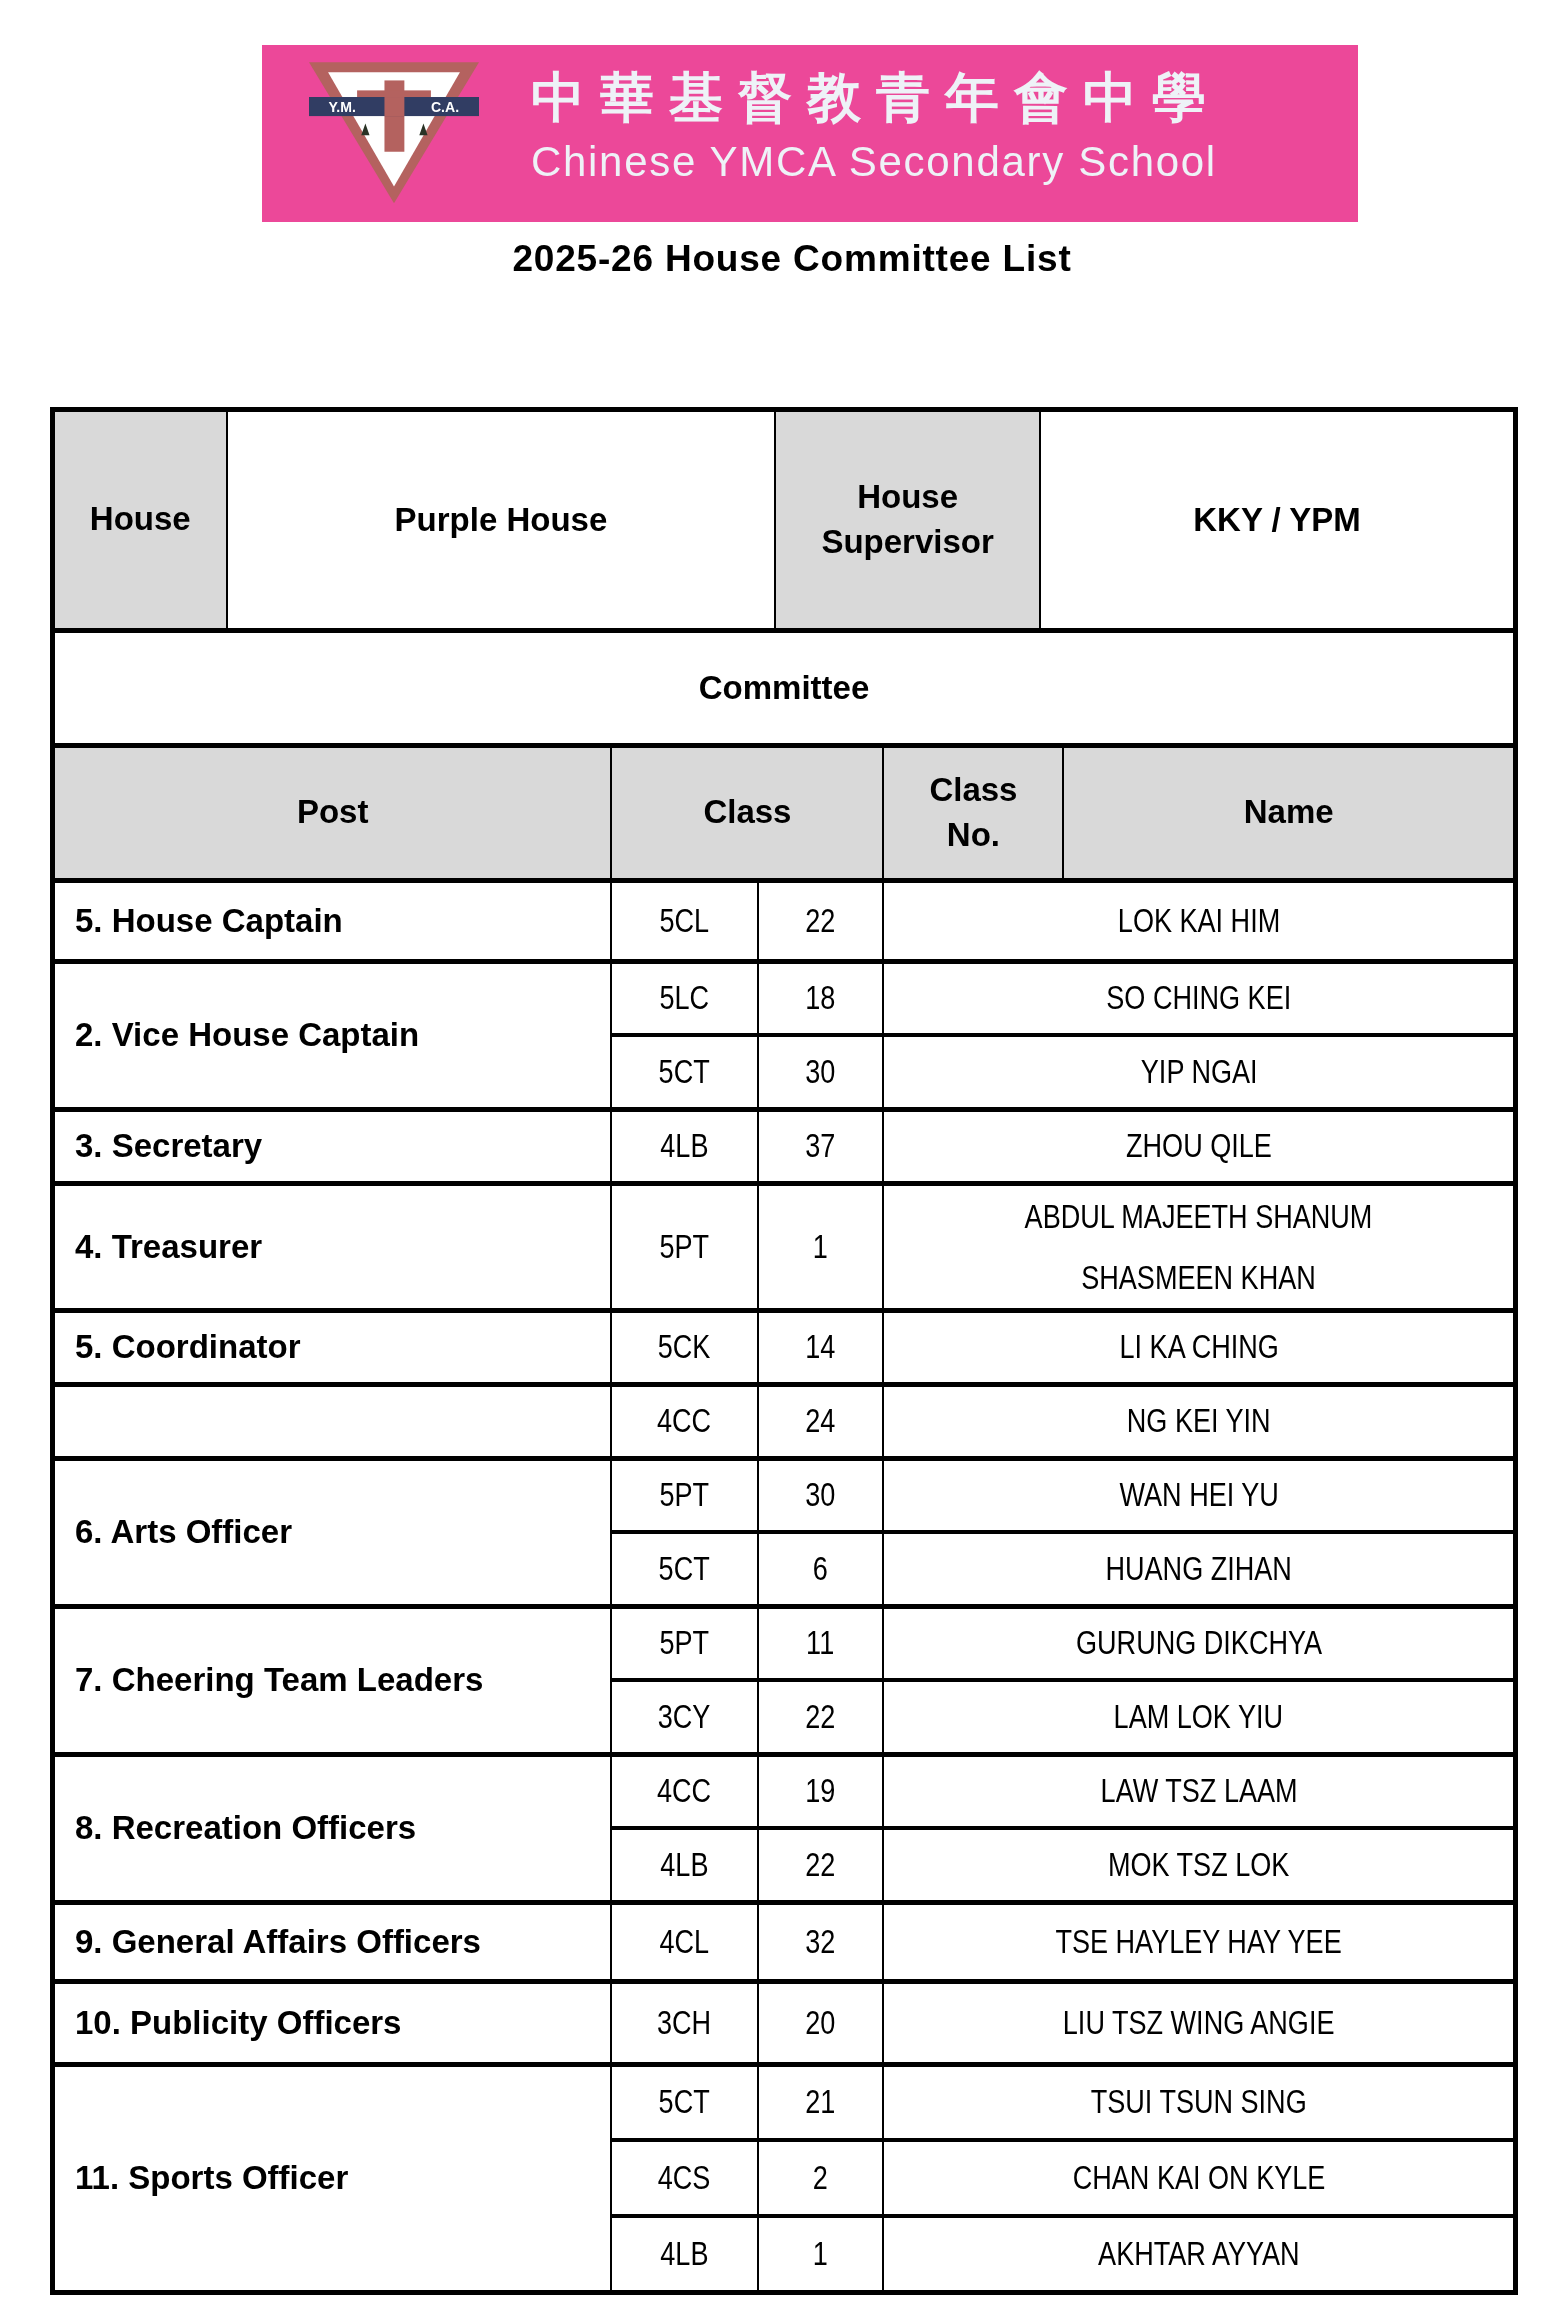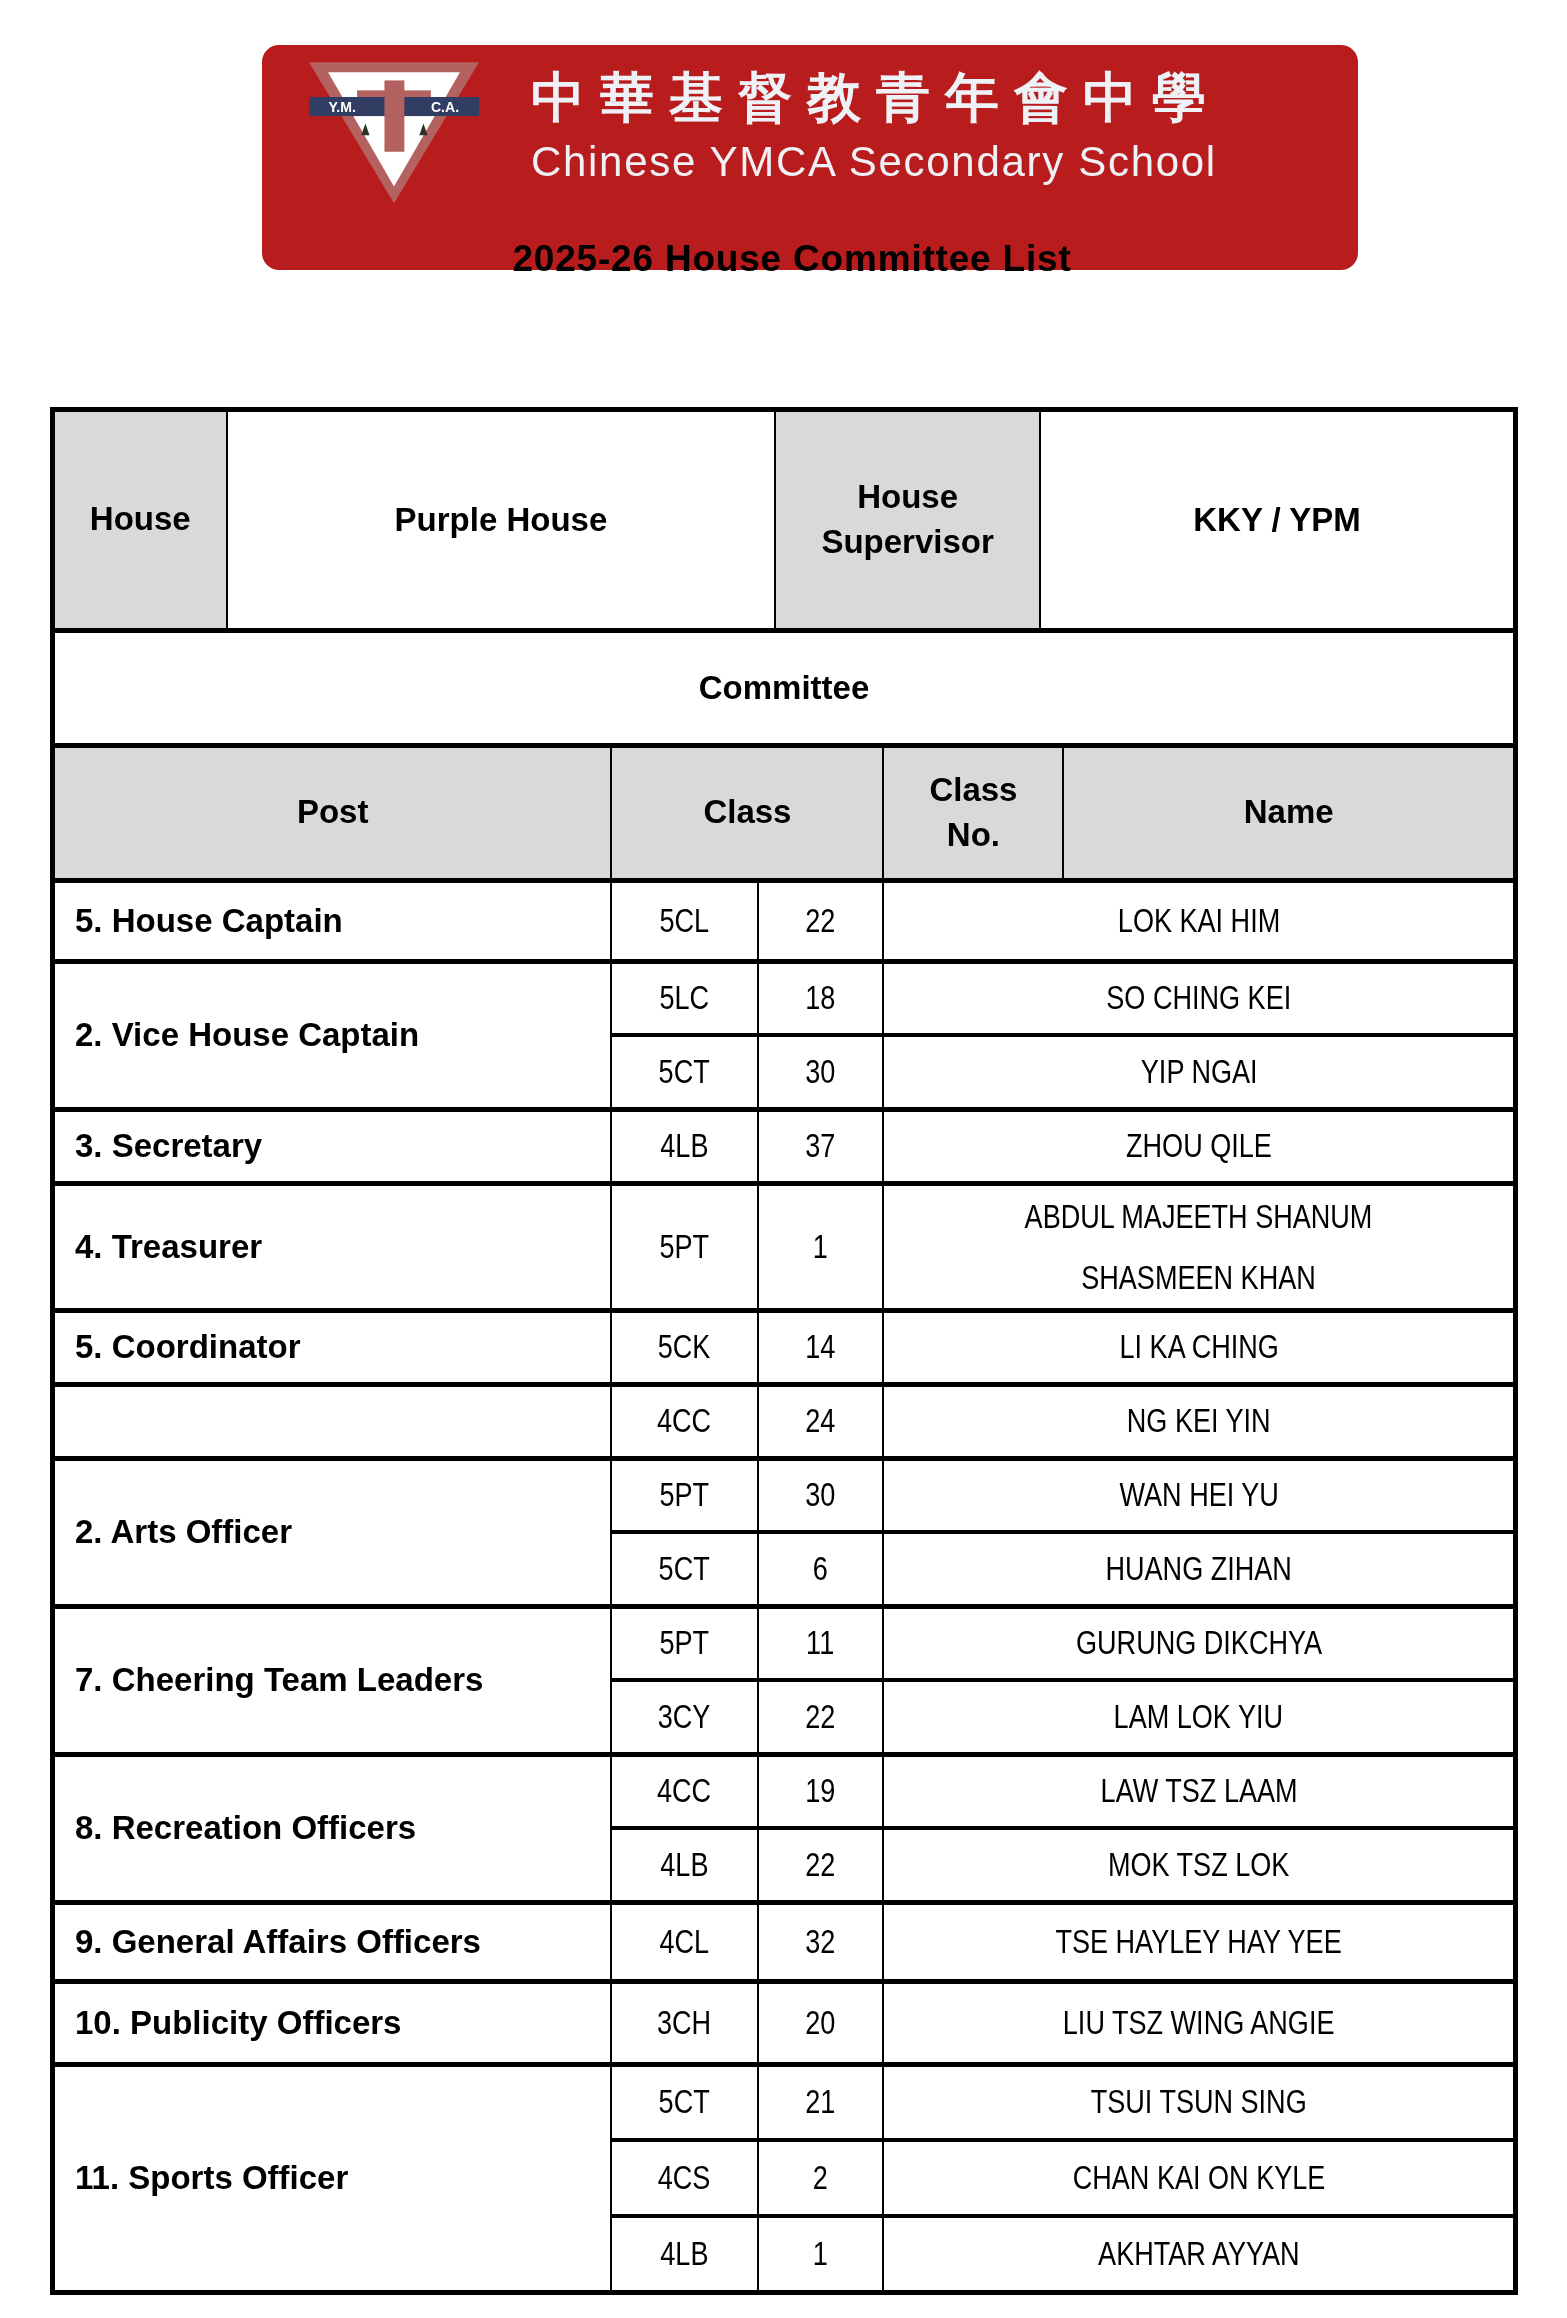--- a/index.html
+++ b/index.html
@@ -1,20 +1,20 @@
 <!DOCTYPE html>
 <html style="font-size:13.3px"><head>
 <meta charset="utf-8">
 <style>
   html,body { margin:0; padding:0; background:#ffffff; }
   body { font-family: "Liberation Sans", sans-serif; }
   .page { position:relative; width:1568px; height:2319px; background:#ffffff; overflow:hidden; }
 
   
-  .banner { position:absolute; left:262px; top:45px; width:1096px; height:225px; background:#b91c1c;border-radius:17px; }
+  .banner { position:absolute; left:262px; top:45px; width:1096px; height:177px; background:#ec4899; }
   .logo { position:absolute; left:47px; top:16.6px; }
   .banner-text { position:absolute; left:269px; top:25px; }
   .zh { font-size:54px; font-weight:bold; letter-spacing:15px; color:#eef2f7; white-space:nowrap; line-height:1.0;text-align:center; }
   .en { font-size:42px; font-weight:normal; letter-spacing:1.7px; color:#eef2f7; white-space:nowrap; margin-top:16.6px; line-height:1.0; }
 
   
   .title { position:absolute; top:238px; left:0; width:100%; text-align:center;
            font-size:37px; font-weight:bold; color:#000; letter-spacing:0.8px;margin-left:8px; }
 
   
@@ -149,21 +149,21 @@
       </tr>
 
       <tr class="g" style="height:74px;">
         <td class="post"></td>
         <td><span class="val">4CC</span></td>
         <td><span class="val">24</span></td>
         <td colspan="2"><span class="val">NG KEI YIN</span></td>
       </tr>
 
       <tr class="g" style="height:74px;">
-        <td class="post" rowspan="2">2. Arts Officer</td>
+        <td class="post" rowspan="2">6. Arts Officer</td>
         <td><span class="val">5PT</span></td>
         <td><span class="val">30</span></td>
         <td colspan="2"><span class="val">WAN HEI YU</span></td>
       </tr>
       <tr style="height:74px;">
         <td><span class="val">5CT</span></td>
         <td><span class="val">6</span></td>
         <td colspan="2"><span class="val">HUANG ZIHAN</span></td>
       </tr>
 

